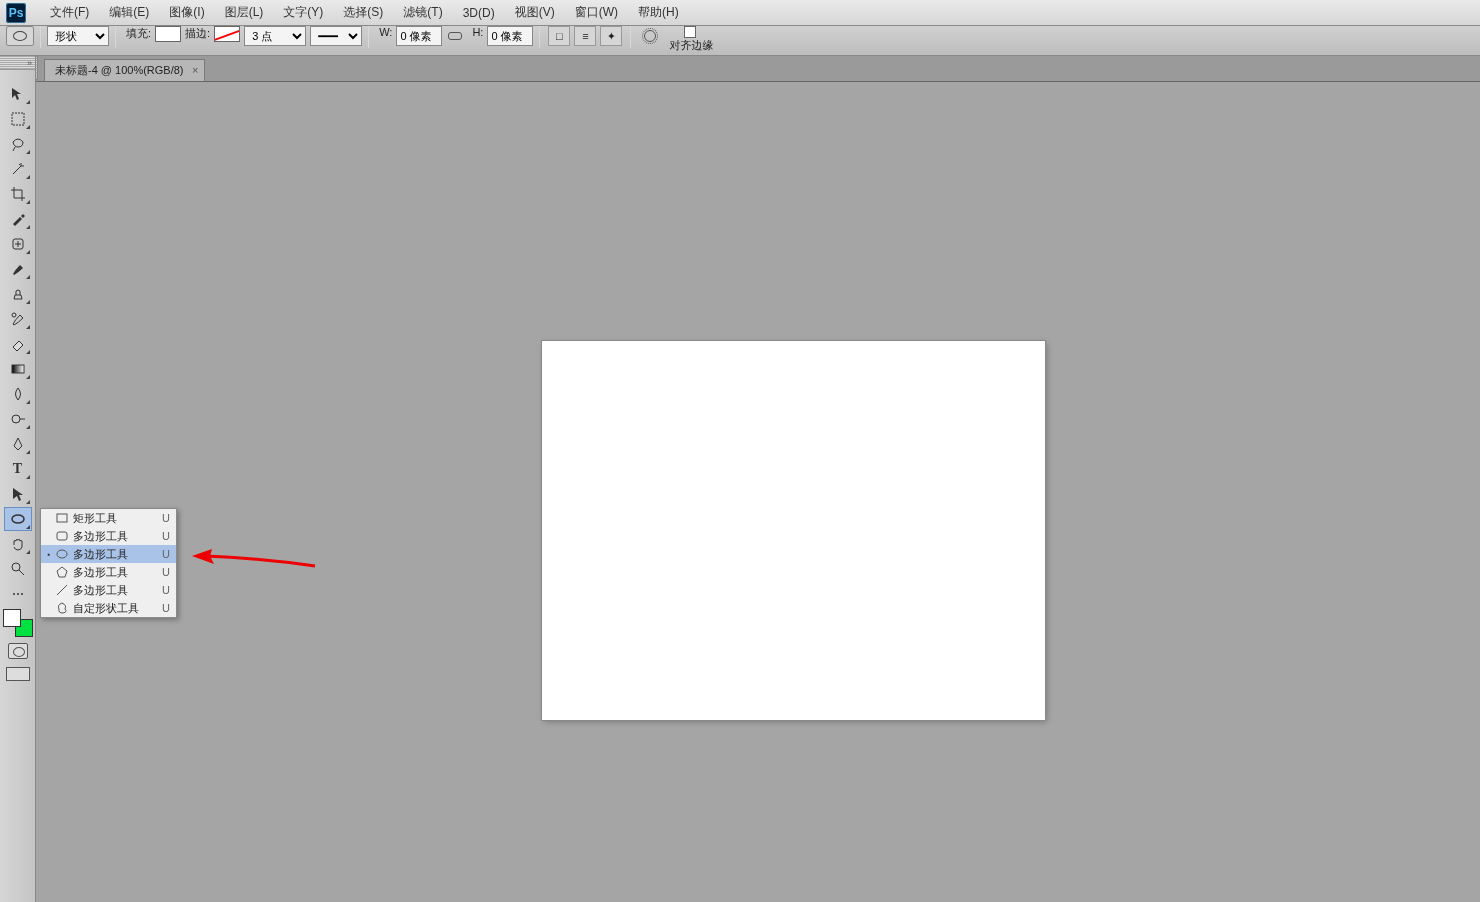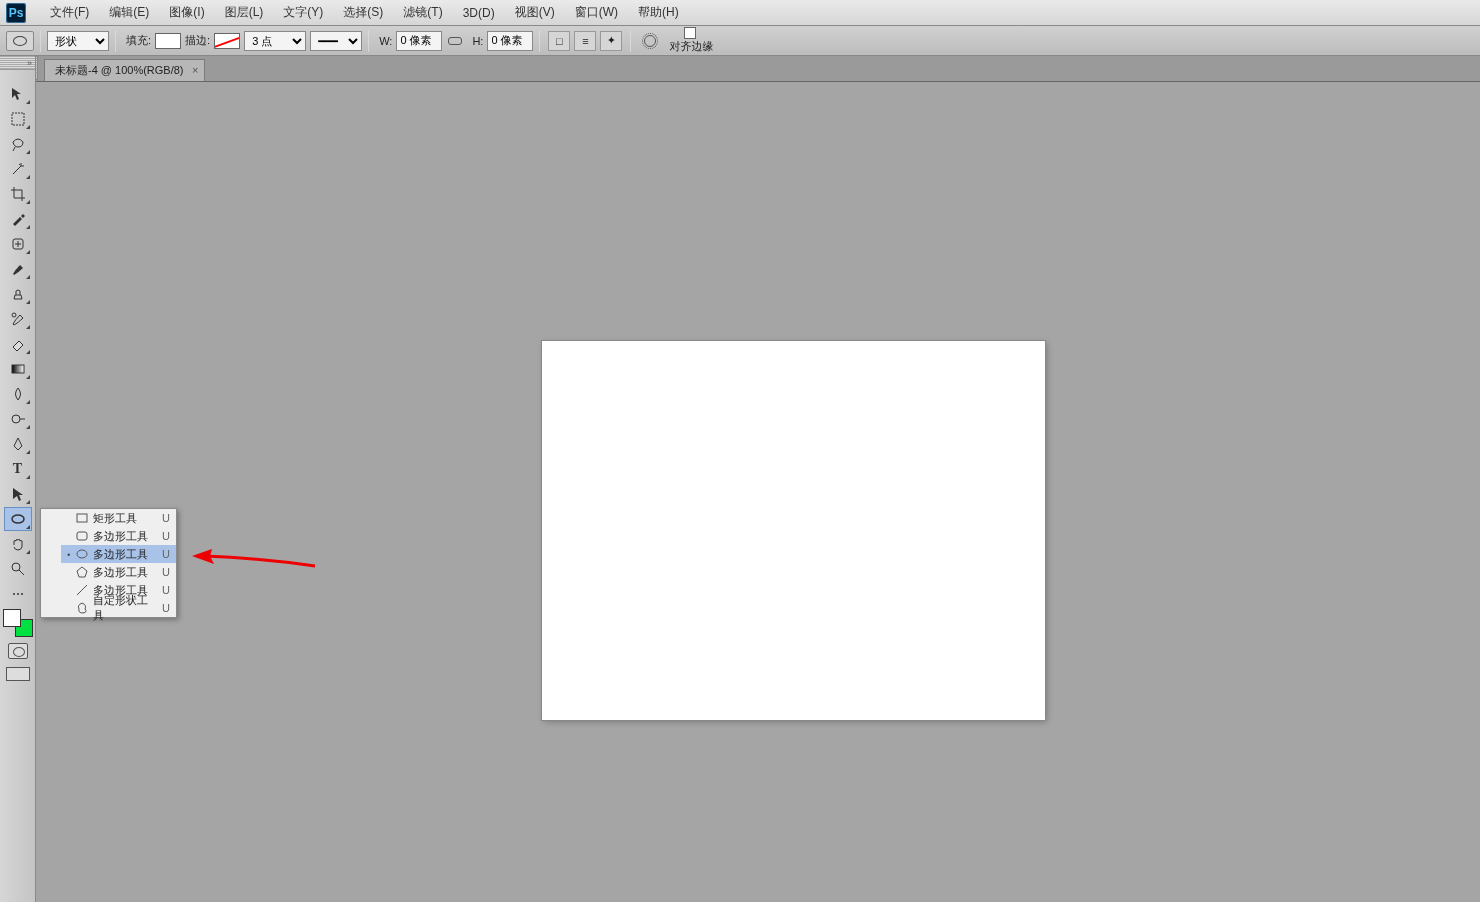--- a/index.html
+++ b/index.html
@@ -4,21 +4,21 @@
 <style>
 * { margin:0; padding:0; box-sizing:border-box; font-family:"Microsoft YaHei","SimSun",sans-serif; user-select:none; }
 body { width:1480px; height:902px; background:#a5a5a5; overflow:hidden; position:relative; }
 
 
 .menubar { height:26px; background:linear-gradient(#eaeaea,#d6d6d6); display:flex; align-items:center; padding-left:6px; border-bottom:1px solid #8a8a8a; font-size:12px; color:#333; }
 .menubar .logo { width:20px; height:20px; background:#001d36; color:#5cc3f7; font-weight:bold; font-size:12px; border-radius:3px; display:flex; align-items:center; justify-content:center; margin-right:14px; box-shadow:inset 0 0 0 1px #2d6d9a; }
 .menubar .mitem { padding:0 10px; cursor:default; }
 
 
-.optbar { height:30px; background:linear-gradient(#d0d0d0,#bdbdbd); border-bottom:1px solid #888; display:flex; align-items:center; padding-left:6px; font-size:11px; color:#222; }
+.optbar { height:30px; background:linear-gradient(#d0d0d0,#bdbdbd); border-bottom:1px solid #888; display:flex; align-items:flex-start; padding-left:6px; font-size:11px; color:#222; }
 .optbar .sep { width:1px; height:22px; background:#999; margin:0 6px; border-right:1px solid #d8d8d8; }
 .optbar .toolicon { width:28px; height:20px; border:1px solid #888; background:#d6d6d6; display:flex; align-items:center; justify-content:center; border-radius:2px; }
 .ellipse-sm { width:14px; height:10px; border:1px solid #444; border-radius:50%; }
 .optbar select, .optbar input[type=text] { height:20px; font-size:11px; border:1px solid #888; background:#f4f4f4; padding:0 3px; }
 .swatch { width:26px; height:16px; border:1px solid #666; display:inline-block; }
 .swatch.white{background:#fff;}
 .swatch.nostroke{background:#fff;position:relative;overflow:hidden;}
 .swatch.nostroke::after{content:"";position:absolute;left:-2px;top:7px;width:30px;height:2px;background:red;transform:rotate(-20deg);}
 .optbar .lbl{margin:0 4px;}
 .iconbtn{width:22px;height:20px;border:1px solid #999;background:#d6d6d6;margin:0 2px;display:flex;align-items:center;justify-content:center;font-size:11px;}
@@ -56,21 +56,21 @@
 
 .fgbox{width:30px;height:28px;position:relative;margin-top:2px;}
 .fgbox .bg{position:absolute;right:0;bottom:0;width:18px;height:18px;background:#00e040;border:1px solid #333;}
 .fgbox .fg{position:absolute;left:0;top:0;width:18px;height:18px;background:#fff;border:1px solid #333;}
 .qmask{width:20px;height:16px;border:1px solid #555;border-radius:2px;margin-top:6px;position:relative;background:#ddd;}
 .qmask::after{content:"";position:absolute;left:4px;top:3px;width:10px;height:8px;border:1px solid #555;border-radius:50%;}
 .screen{width:24px;height:14px;border:1px solid #555;margin-top:8px;background:#ddd;}
 
 
 .flyout{position:absolute;left:40px;top:508px;width:137px;background:#efefef;border:1px solid #8a8a8a;box-shadow:2px 2px 5px rgba(0,0,0,.3);font-size:11px;color:#222;}
-.flyout .row{height:18px;display:flex;align-items:center;padding:0 6px 0 4px;margin-left:20px;}
+.flyout .row{height:18px;display:flex;align-items:center;padding:0 6px 0 4px;}
 .flyout .row.sel{background:#a9c3e8;}
 .flyout .bullet{width:8px;text-align:center;font-size:8px;color:#333;}
 .flyout .ficon{width:18px;display:flex;align-items:center;justify-content:center;}
 .flyout .flabel{flex:1;padding-left:2px;}
 .flyout .fkey{color:#666;width:12px;text-align:right;}
 
 
 .arrow{position:absolute;left:190px;top:548px;width:130px;height:30px;pointer-events:none;}
 
 

